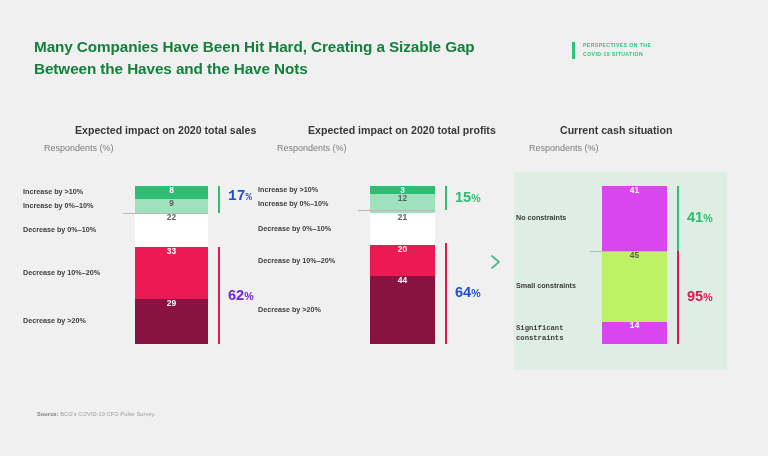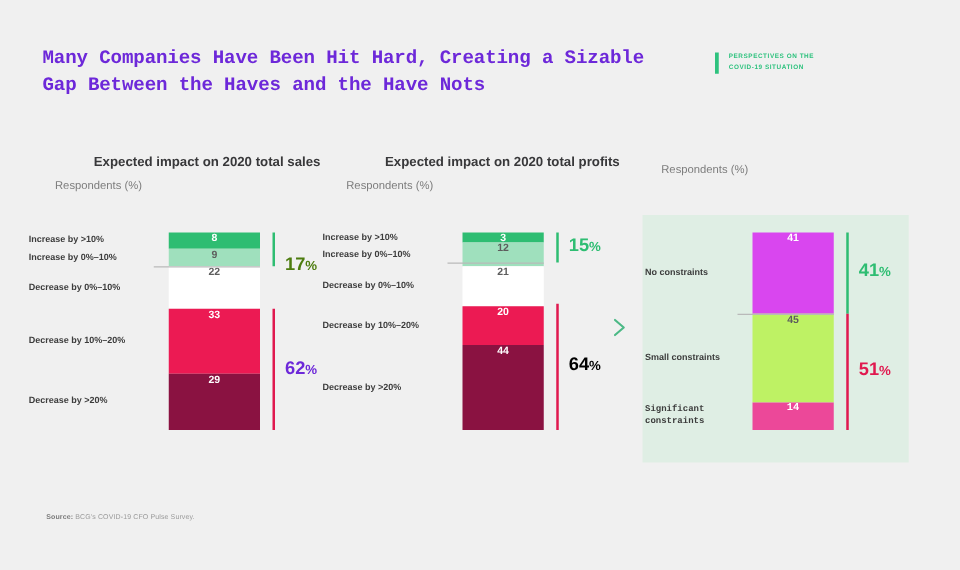--- a/index.html
+++ b/index.html
@@ -18,23 +18,22 @@
 
   
   .slide-title {
     position: absolute;
     left: 34px;
     top: 36px;
     width: 500px;
     font-size: 15.3px;
     font-weight: 700;
     line-height: 1.42;
-    color: #6d28d9;
+    color: #15803d;
     letter-spacing: -0.1px;
-    font-family: Liberation Mono, monospace;
   }
   .brand-tag {
     position: absolute;
     left: 572px;
     top: 41px;
     display: flex;
     align-items: flex-start;
     gap: 8px;
   }
   .brand-bar {
@@ -200,20 +199,21 @@
   <div class="panel-title">Expected impact on 2020 total sales</div>
   <div class="panel-sub">Respondents (%)</div>
 </div>
 
 <div class="panel" id="panel-profits">
   <div class="panel-title">Expected impact on 2020 total profits</div>
   <div class="panel-sub">Respondents (%)</div>
 </div>
 
 <div class="panel" id="panel-cash">
+  <div class="panel-title">Current cash situation</div>
   <div class="panel-sub">Respondents (%)</div>
 </div>
 
 <div class="cash-backdrop"></div>
 
 <div class="chart" id="chart-sales">
     <div class="bar-col">
       <div class="seg on-dark" style="flex: 8 0 0px; background: rgb(46, 189, 114);">
         <span class="row-label">Increase by &gt;10%</span>
         <span class="seg-val">8</span>
@@ -230,21 +230,21 @@
         <span class="row-label">Decrease by 10%–20%</span>
         <span class="seg-val">33</span>
       </div>
       <div class="seg on-dark" style="flex: 29 0 0px; background: rgb(138, 18, 65);">
         <span class="row-label">Decrease by &gt;20%</span>
         <span class="seg-val">29</span>
       </div>
     </div>
     <div class="zero-rule" style="left: 89px; width: 85px; top: 26.5941px;"></div>
     <div class="bracket" style="left: 184px; top: 0px; height: 26.5941px; background: rgb(46, 189, 114);"></div>
-    <div class="pct" style="left: 194px; top: 19px; color: #4d7c0f;"><span>17</span><span class="unit">%</span></div>
+    <div class="pct" style="left: 194px; top: 3px; color: #1d4ed8; font-family: Liberation Mono, monospace;"><span>17</span><span class="unit">%</span></div>
     <div class="bracket" style="left: 184px; top: 61.0099px; height: 96.9901px; background: rgb(224, 25, 79);"></div>
     <div class="pct" style="left: 194px; top: 101.505px; color: #6d28d9;"><span>62</span><span class="unit">%</span></div>
   </div>
 <div class="chart" id="chart-profits">
     <div class="bar-col">
       <div class="seg on-dark" style="flex: 3 0 0px; background: rgb(46, 189, 114);">
         <span class="row-label">Increase by &gt;10%</span>
         <span class="seg-val">3</span>
       </div>
       <div class="seg on-light" style="flex: 12 0 0px; background: rgb(159, 224, 189);">
@@ -261,43 +261,43 @@
       </div>
       <div class="seg on-dark" style="flex: 44 0 0px; background: rgb(138, 18, 65);">
         <span class="row-label">Decrease by &gt;20%</span>
         <span class="seg-val">44</span>
       </div>
     </div>
     <div class="zero-rule" style="left: 90px; width: 77px; top: 23.7px;"></div>
     <div class="bracket" style="left: 177px; top: 0px; height: 23.7px; background: rgb(46, 189, 114);"></div>
     <div class="pct" style="left: 187px; top: 3.85px; color: rgb(46, 189, 114);"><span>15</span><span class="unit">%</span></div>
     <div class="bracket" style="left: 177px; top: 56.88px; height: 101.12px; background: rgb(224, 25, 79);"></div>
-    <div class="pct" style="left: 187px; top: 99.44px; color: #000000;"><span>64</span><span class="unit">%</span></div>
+    <div class="pct" style="left: 187px; top: 99.44px; color: #1d4ed8;"><span>64</span><span class="unit">%</span></div>
   </div>
 <div class="chart" id="chart-cash">
     <div class="bar-col">
       <div class="seg on-dark" style="flex: 41 0 0px; background: #d946ef;">
         <span class="row-label">No constraints</span>
         <span class="seg-val">41</span>
       </div>
       <div class="seg on-light" style="flex: 45 0 0px; background: #bef264;">
         <span class="row-label">Small constraints</span>
         <span class="seg-val">45</span>
       </div>
-      <div class="seg on-dark" style="flex: 14 0 0px; background: #ec4899; font-family: Liberation Mono, monospace;">
+      <div class="seg on-dark" style="flex: 14 0 0px; background: #d946ef; font-family: Liberation Mono, monospace;">
         <span class="row-label">Significant
 constraints</span>
         <span class="seg-val">14</span>
       </div>
     </div>
     <div class="zero-rule" style="left: 62px; width: 77px; top: 64.78px;"></div>
     <div class="bracket" style="left: 149px; top: 0px; height: 64.78px; background: rgb(46, 189, 114);"></div>
     <div class="pct" style="left: 159px; top: 24.39px; color: rgb(46, 189, 114);"><span>41</span><span class="unit">%</span></div>
     <div class="bracket" style="left: 149px; top: 64.78px; height: 93.22px; background: rgb(224, 25, 79);"></div>
-    <div class="pct" style="left: 159px; top: 103.39px; color: rgb(224, 25, 79);"><span>51</span><span class="unit">%</span></div>
+    <div class="pct" style="left: 159px; top: 103.39px; color: rgb(224, 25, 79);"><span>95</span><span class="unit">%</span></div>
   </div>
 
 <div class="chevron">
   <svg width="14" height="18" viewBox="0 0 14 18">
     <polyline points="3,3 10,9 3,15" fill="none" stroke="#4cb986" stroke-width="1.7" stroke-linecap="round" stroke-linejoin="round"></polyline>
   </svg>
 </div>
 
 <div class="source">
   <b>Source:</b><span> BCG's COVID-19 CFO Pulse Survey.</span>

